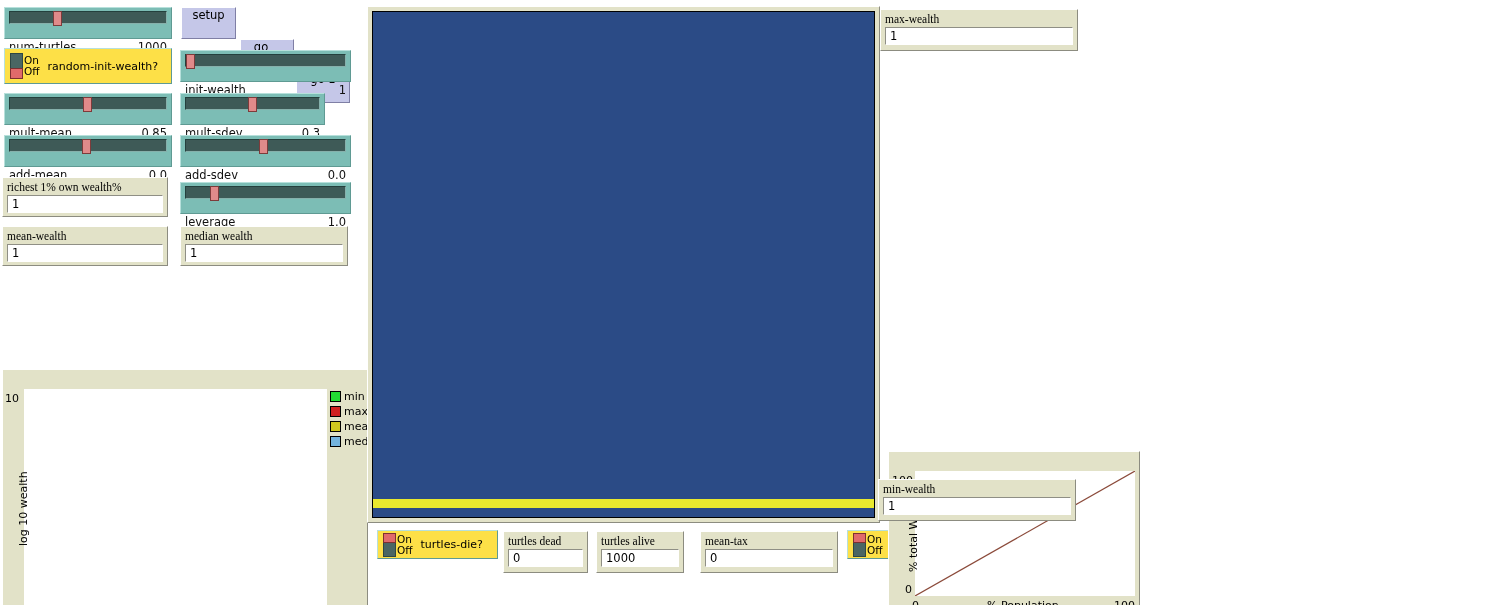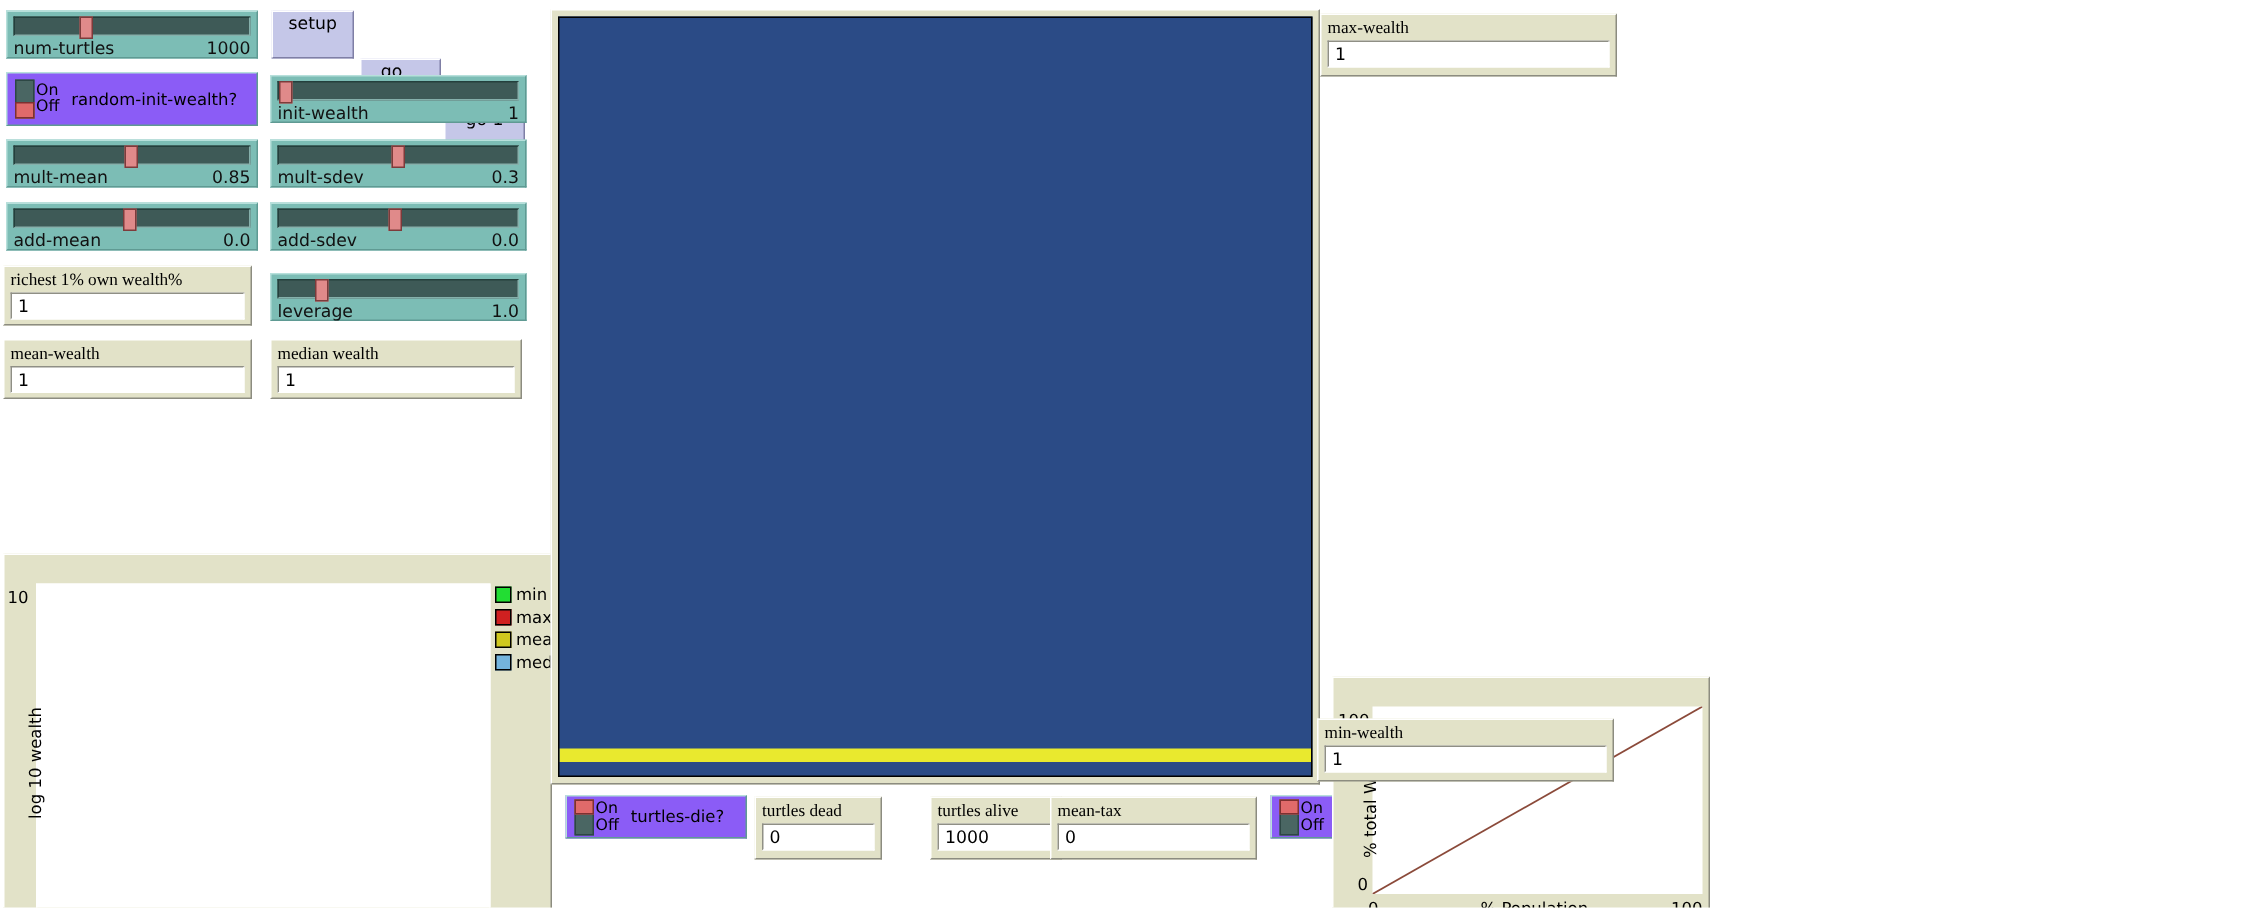--- a/index.html
+++ b/index.html
@@ -26,26 +26,26 @@
     border-bottom-color:#86b0ab;border-right-color:#86b0ab;
     box-sizing:border-box;
   }
   .slider .thumb{
     position:absolute;top:-1px;width:9px;height:15px;
     background:#e08a8a;border:1px solid #7d3b3b;
     box-sizing:border-box;
   }
   .slider .row{
     display:flex;justify-content:space-between;align-items:center;
-    font-size:11.5px;color:#111;line-height:14px;padding-top:1px;
+    font-size:11.5px;color:#111;line-height:14px;padding-top:16px;
   }
 
   
   .switch{
-    background:#8b5cf6;
+    background:#fde047;
     border:1px solid #5f9a93;
     border-top-color:#b7e0db;border-left-color:#b7e0db;
     box-sizing:border-box;display:flex;align-items:center;padding-left:5px;
   }
   .sw-lever{position:relative;width:13px;height:26px;margin-right:1px;}
   .sw-lever .body{
     position:absolute;left:0;top:0;width:13px;height:26px;
     background:#4a6663;border:1px solid #2d4744;box-sizing:border-box;
   }
   .sw-lever .knob{
@@ -172,21 +172,21 @@
   <div class="abs slider" style="left:4px;top:93px;width:168px;height:32px;">
     <div class="track">
       <div class="thumb" style="left:calc(49.5% - 4px);"></div>
     </div>
     <div class="row">
       <span>mult-mean</span>
       <span>0.85</span>
     </div>
   </div>
 
-  <div class="abs slider" style="left:180px;top:93px;width:171px;height:32px;">
+  <div class="abs slider" style="left:180px;top:93px;width:145px;height:32px;">
     <div class="track">
       <div class="thumb" style="left:calc(49.5% - 4px);"></div>
     </div>
     <div class="row">
       <span>mult-sdev</span>
       <span>0.3</span>
     </div>
   </div>
 
   <div class="abs slider" style="left:4px;top:135px;width:168px;height:32px;">
@@ -275,21 +275,21 @@
       <div>Off</div>
     </div>
     <div class="sw-label">turtles-die?</div>
   </div>
 
   <div class="abs monitor" style="left:503px;top:531px;width:85px;height:42px;">
     <div class="mlab">turtles dead</div>
     <div class="mval">0</div>
   </div>
 
-  <div class="abs monitor" style="left:596px;top:531px;width:88px;height:42px;margin-left:24px;">
+  <div class="abs monitor" style="left:596px;top:531px;width:88px;height:42px;">
     <div class="mlab">turtles alive</div>
     <div class="mval">1000</div>
   </div>
 
   <div class="abs monitor" style="left:700px;top:531px;width:138px;height:42px;">
     <div class="mlab">mean-tax</div>
     <div class="mval">0</div>
   </div>
 
   <div class="abs switch" style="left:847px;top:530px;width:113px;height:29px;">

